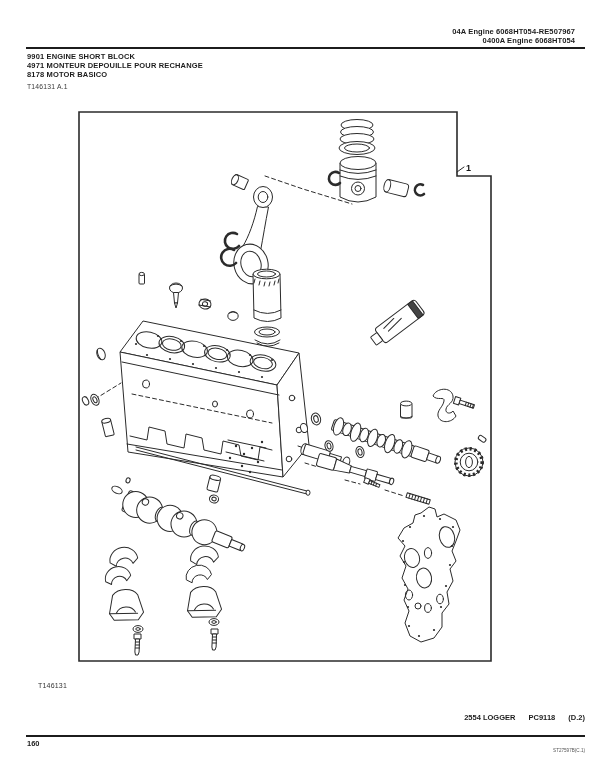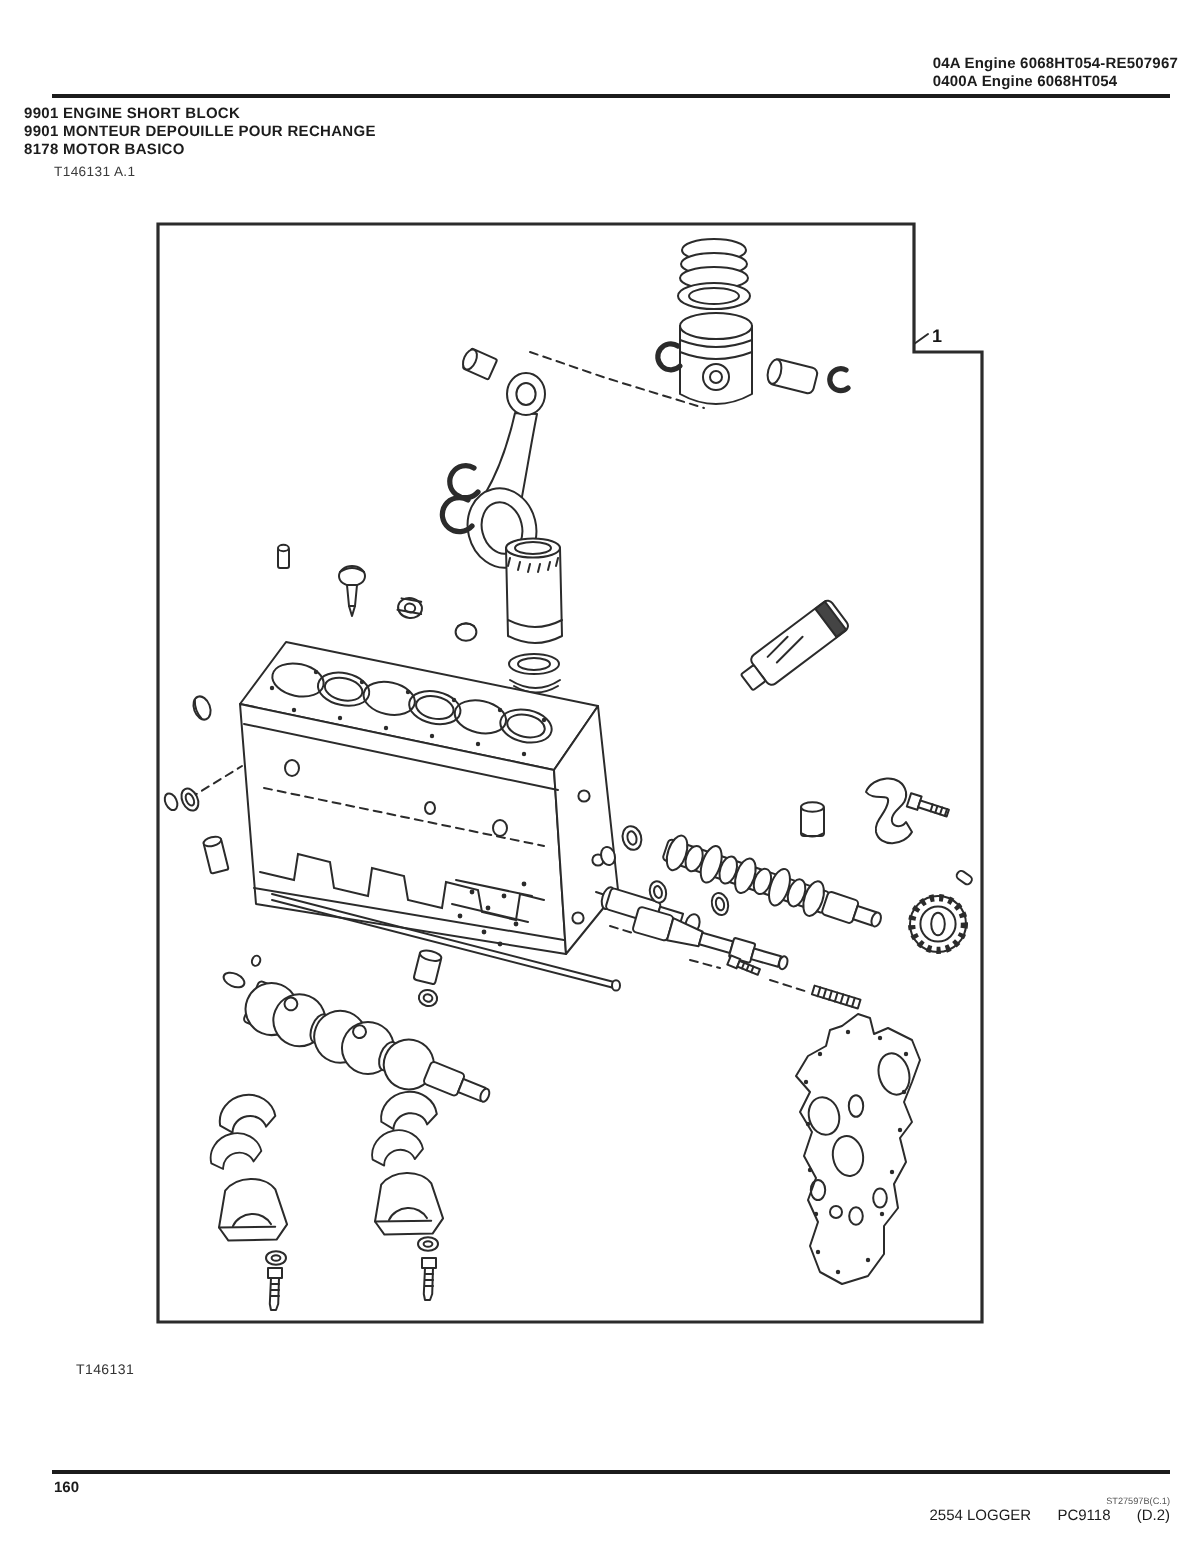--- a/index.html
+++ b/index.html
@@ -1,46 +1,46 @@
 <!DOCTYPE html>
 <html><head>
 <meta charset="utf-8">
 <style>
   html,body{margin:0;padding:0;}
   body{width:600px;height:776px;background:#fff;position:relative;overflow:hidden;
        font-family:"Liberation Sans",sans-serif;color:#1c1c1c;}
   .abs{position:absolute;}
   .rule{position:absolute;height:1.8px;background:#1c1c1c;}
-  .hdr{right:11px;top:28px;font-weight:bold;font-size:7.5px;line-height:8.6px;letter-spacing:.1px;}
-  .ttl{left:12px;top:53px;font-weight:bold;font-size:7.5px;line-height:8.8px;letter-spacing:.15px;}
+  .hdr{right:25px;top:28px;text-align:right;font-weight:bold;font-size:7.5px;line-height:8.6px;letter-spacing:.1px;}
+  .ttl{left:27px;top:53px;font-weight:bold;font-size:7.5px;line-height:8.8px;letter-spacing:.15px;}
   .figref{left:27px;top:83px;font-size:6.8px;color:#3a3a3a;letter-spacing:.2px;}
   .caption{left:38px;top:682px;font-size:7px;color:#333;letter-spacing:.2px;}
   .pgno{left:27px;top:739px;font-weight:bold;font-size:7.5px;}
-  .ftr{right:15px;top:753px;font-weight:normal;font-size:7.5px;text-align:right;}
+  .ftr{right:15px;top:713px;font-weight:bold;font-size:7.5px;text-align:right;}
   .ftr span{margin-left:11px;}
   .doccode{right:15px;top:748px;font-size:4.6px;color:#555;text-align:right;}
   svg .p{fill:#fff;stroke:#2b2b2b;stroke-width:1;stroke-linejoin:round;}
   svg .l{fill:none;stroke:#2b2b2b;stroke-width:1;stroke-linecap:round;}
   svg .d{stroke-dasharray:4 3;}
   svg .th{fill:none;stroke:#2b2b2b;stroke-width:2.6;stroke-linecap:round;}
   svg .dot{fill:#2b2b2b;stroke:none;}
   svg text{font-family:"Liberation Sans",sans-serif;font-weight:bold;font-size:9px;fill:#151515;}
 </style>
 </head>
 <body>
 
 <div class="abs hdr">
   <div>04A Engine 6068HT054-RE507967</div>
   <div>0400A Engine 6068HT054</div>
 </div>
 <div class="rule" style="left:26px;top:47px;width:559px;"></div>
 
 <div class="abs ttl">
   <div>9901 ENGINE SHORT BLOCK</div>
-  <div>9901 MONTEUR DEPOUILLE POUR RECHANGE</div>
+  <div>4971 MONTEUR DEPOUILLE POUR RECHANGE</div>
   <div>8178 MOTOR BASICO</div>
 </div>
 <div class="abs figref">T146131 A.1</div>
 
 <svg class="abs" style="left:0;top:0;" width="600" height="776" viewBox="0 0 600 776">
   <defs>
     <g id="shell">
         <path class="p" d="M0,12 A14,13 0 0 1 28,12 L22.5,16.5 A8.6,8 0 0 0 5.5,16.5 Z"></path>
       </g>
     <g id="cap">

